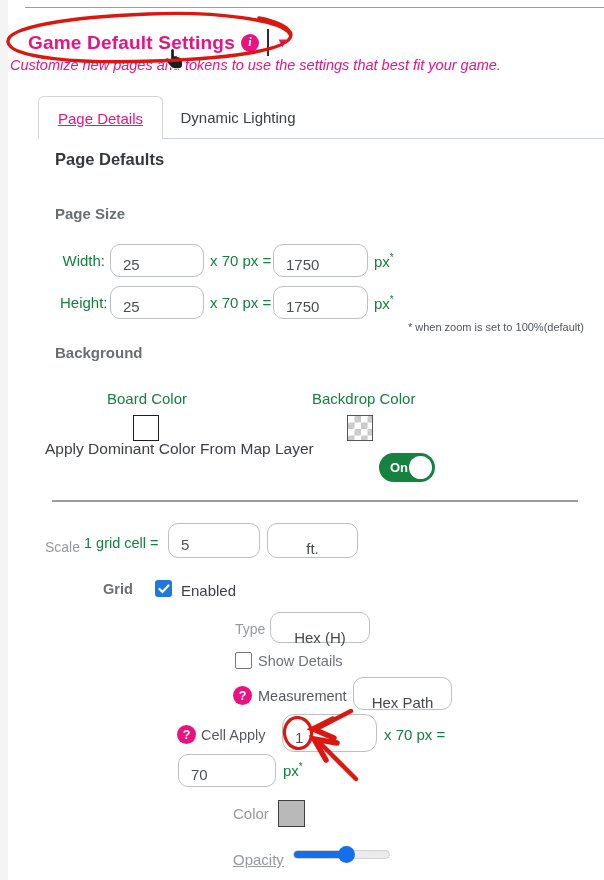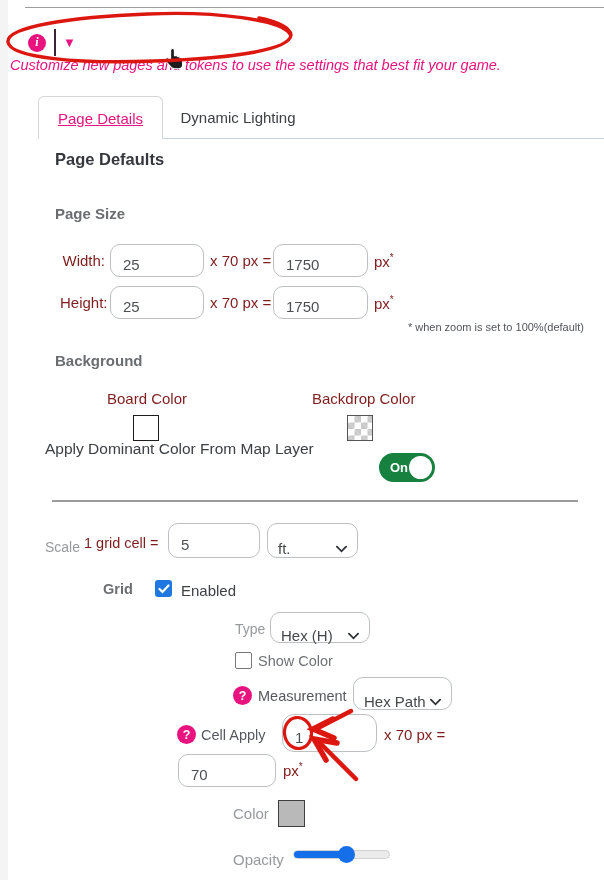--- a/index.html
+++ b/index.html
@@ -27,42 +27,42 @@
   .tab-inactive{left:163px;top:96px;width:150px;height:42px;display:flex;align-items:center;
     justify-content:center;}
   .tab-inactive span{color:#3c4043;font-size:15px;}
 
   .h-page-defaults{left:55px;top:150px;font-size:16.5px;font-weight:bold;color:#34383c;}
   .h-section{font-size:15px;font-weight:bold;color:#6a6e71;}
 
   .tbox{position:absolute;height:33px;border:1px solid #bcc0c2;border-radius:10px;
     font-family:"Liberation Sans",sans-serif;font-size:15px;color:#4c5053;
     padding:8px 0 0 12px;background:#fff;box-sizing:border-box;outline:none;}
-  .lbl{font-size:15px;color:#7f1d1d;}
+  .lbl{font-size:15px;color:#15803d;}
   .lite{color:#979a9d;}
   .mid{color:#55595d;}
   .sup-star{font-size:10px;vertical-align:super;}
 
   .swatch{box-sizing:border-box;}
   .board-swatch{left:133px;top:415px;width:26px;height:26px;background:#fff;border:1.5px solid #1d1d1d;}
   .backdrop-swatch{left:347px;top:415px;width:26px;height:26px;border:1px solid #555;
     background-color:#fff;
     background-image:linear-gradient(45deg,#c9c9c9 25%,transparent 25%,transparent 75%,#c9c9c9 75%),
                      linear-gradient(45deg,#c9c9c9 25%,transparent 25%,transparent 75%,#c9c9c9 75%);
     background-size:13px 13px;background-position:0 0,6.5px 6.5px;}
 
   .toggle{left:379px;top:453px;width:56px;height:29px;border-radius:15px;background:#17813f;cursor:pointer;}
   .toggle-label{position:absolute;left:11px;top:7px;color:#fff;font-size:13px;font-weight:bold;}
   .toggle-knob{position:absolute;right:3px;top:3px;width:23px;height:23px;border-radius:50%;background:#fff;}
 
   .divider{left:52px;top:500px;width:526px;height:2px;background:#9b9b9b;}
 
   .selbox{position:absolute;height:35px;border:1px solid #bcc0c2;border-radius:10px;background:#fff;
     display:flex;align-items:center;justify-content:space-between;padding:16px 10px 0 10px;
-    box-sizing:border-box;font-size:15px;color:#45494d;cursor:pointer;}
+    box-sizing:border-box;font-size:15px;color:#45494d;cursor:pointer;flex-direction:column;}
 
   .checkbox-on{position:absolute;width:17px;height:17px;background:#1e78e0;border-radius:3px;
     display:flex;align-items:center;justify-content:center;cursor:pointer;}
   .checkbox-off{position:absolute;width:15px;height:15px;background:#fff;border:1.5px solid #76797c;
     border-radius:2px;cursor:pointer;}
 
   .help-icon{position:absolute;width:19px;height:19px;border-radius:50%;background:#e8137f;color:#fff;
     font-size:12.5px;font-weight:bold;display:flex;align-items:center;justify-content:center;}
 
   .color-swatch{left:278px;top:800px;width:27px;height:27px;background:#b9b9b9;border:1.5px solid #3f3f3f;}
@@ -78,20 +78,21 @@
 </style>
 </head>
 <body>
 
 <div id="screen">
 
   <div class="abs left-strip"></div>
   <div class="abs top-line"></div>
 
   <div class="abs title-row">
+    <span class="title-text">Game Default Settings</span>
     <span class="info-icon">i</span>
     <span class="title-divider"></span>
     <span class="caret">▼</span>
   </div>
 
   <div class="abs subtitle">Customize new pages and tokens to use the settings that best fit your game.</div>
 
   <svg class="abs" style="left:163px;top:47px;" width="24" height="27" viewBox="0 0 24 27">
     <path d="M9.5 1.5 C8.4 1.5 7.6 2.4 7.6 3.5 V13.2 L5.9 11.4 C5 10.5 3.6 10.5 2.8 11.4 C2 12.2 2 13.5 2.8 14.4 L8 20.2 C8.9 21.2 10.2 21.8 11.5 21.8 H15.6 C17.9 21.8 19.6 20 19.6 17.8 V12.6 C19.6 11.7 18.9 11 18 11 H17.3 C17.2 10.3 16.5 9.8 15.7 9.8 H15 C14.9 9.1 14.2 8.6 13.4 8.6 H11.4 V3.5 C11.4 2.4 10.6 1.5 9.5 1.5 Z" fill="#1d1d1d" stroke="#ffffff" stroke-width="1.1"></path>
   </svg>
@@ -115,21 +116,21 @@
   <div class="abs lbl" style="left:374px;top:252px;"><span>px</span><span class="sup-star">*</span></div>
 
   <div class="abs lbl" style="left:60px;top:294px;width:45px;text-align:right;">Height:</div>
   <input class="tbox" style="left: 110px; top: 286px; width: 94px;" value="25">
   <div class="abs lbl" style="left:210px;top:294px;">x 70 px =</div>
   <input class="tbox" style="left: 273px; top: 286px; width: 95px;" value="1750">
   <div class="abs lbl" style="left:374px;top:294px;"><span>px</span><span class="sup-star">*</span></div>
 
   <div class="abs note" style="left:352px;top:321px;width:232px;text-align:right;">* when zoom is set to 100%(default)</div>
 
-  <div class="abs h-section" style="left:55px;top:352px;">Background</div>
+  <div class="abs h-section" style="left:55px;top:344px;">Background</div>
   <div class="abs lbl" style="left:107px;top:390px;">Board Color</div>
   <div class="abs lbl" style="left:312px;top:390px;">Backdrop Color</div>
   <div class="abs swatch board-swatch"></div>
   <div class="abs swatch backdrop-swatch"></div>
 
   <div class="abs lbl" style="left:45px;top:440px;font-size:15.5px;color:#3c4044;">Apply Dominant Color From Map Layer</div>
   <div class="abs toggle">
     <span class="toggle-label">On</span>
     <span class="toggle-knob"></span>
   </div>
@@ -156,21 +157,21 @@
 
   <div class="abs lbl lite" style="left:235px;top:621px;font-size:14px;">Type</div>
   <div class="selbox" style="left:270px;top:612px;width:100px;height:31px;">
     <span>Hex (H)</span>
     <svg width="11" height="8" viewBox="0 0 12 8">
       <path d="M1 1.5 L6 6.5 L11 1.5" stroke="#2e3236" stroke-width="2" fill="none" stroke-linecap="round"></path>
     </svg>
   </div>
 
   <div class="checkbox-off" style="left:235px;top:652px;"></div>
-  <div class="abs lbl" style="left:258px;top:653px;font-size:14.5px;color:#6f7377;">Show Color</div>
+  <div class="abs lbl" style="left:258px;top:653px;font-size:14.5px;color:#6f7377;">Show Details</div>
 
   <div class="help-icon" style="left:233px;top:686px;">?</div>
   <div class="abs lbl mid" style="left:258px;top:688px;font-size:14.5px;">Measurement</div>
   <div class="selbox" style="left:353px;top:677px;width:99px;height:33px;">
     <span>Hex Path</span>
     <svg width="11" height="8" viewBox="0 0 12 8">
       <path d="M1 1.5 L6 6.5 L11 1.5" stroke="#2e3236" stroke-width="2" fill="none" stroke-linecap="round"></path>
     </svg>
   </div>
 
@@ -178,21 +179,21 @@
   <div class="abs lbl mid" style="left:201px;top:727px;font-size:14.5px;">Cell Apply</div>
   <input class="tbox" style="left: 282px; top: 714px; width: 95px; height: 38px; border-radius: 12px;" value="1">
   <div class="abs lbl" style="left:384px;top:726px;">x 70 px =</div>
 
   <input class="tbox" style="left: 178px; top: 754px; width: 98px;" value="70">
   <div class="abs lbl" style="left:283px;top:761px;"><span>px</span><span class="sup-star">*</span></div>
 
   <div class="abs lbl lite" style="left:233px;top:805px;">Color</div>
   <div class="abs swatch color-swatch"></div>
 
-  <div class="abs lbl lite" style="left:233px;top:851px;">Opacity</div>
+  <div class="abs lbl lite" style="left:233px;top:851px;text-decoration:underline;">Opacity</div>
   <div class="abs slider-track">
     <div class="slider-fill" style="width: 55%;"></div>
     <div class="slider-thumb"></div>
   </div>
 
   <svg class="abs overlay" width="604" height="880" viewBox="0 0 604 880">
     <path d="M 290 34 C 281 20 218 11 148 14 C 70 17 6 27 8 42 C 10 58 80 64 154 61 C 239 58 290 49 291 35 C 290 27 275 21 259 18" fill="none" stroke="#dc1710" stroke-width="3.4" stroke-linecap="round"></path>
     <ellipse cx="298" cy="733" rx="13.5" ry="15.5" transform="rotate(-8 298 733)" fill="none" stroke="#dc1710" stroke-width="3.2"></ellipse>
     <g stroke="#dc1710" stroke-linecap="round" fill="none">
       <path d="M 351 711 L 320 727" stroke-width="4.5"></path>

